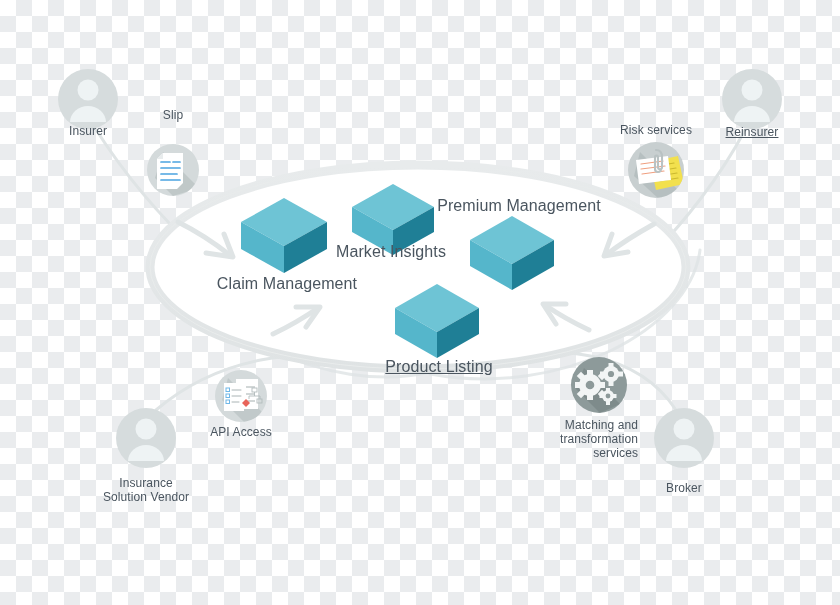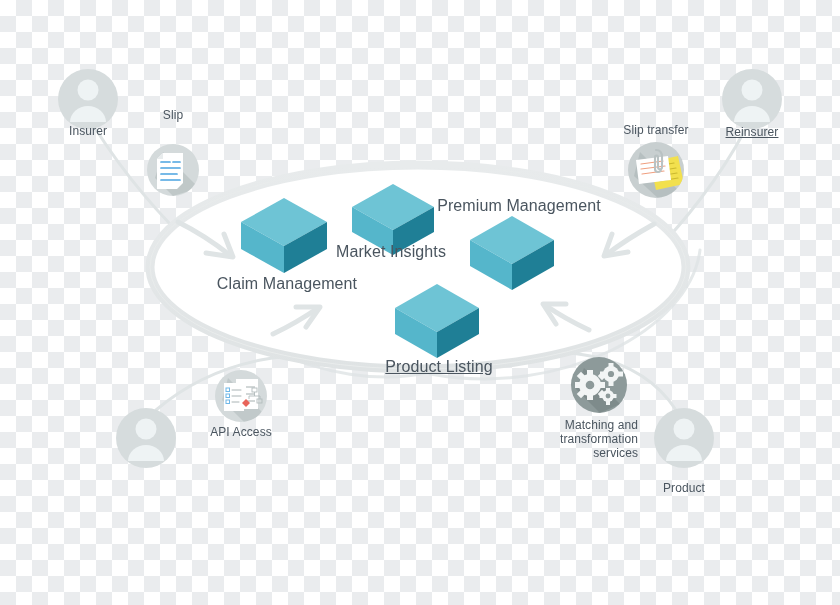--- a/index.html
+++ b/index.html
@@ -273,26 +273,28 @@
   <div class="lbl box-lbl" style="left:391px; top:245px; transform:translateX(-50%);">Market Insights</div>
 
   <div class="lbl box-lbl" style="left:519px; top:199px; transform:translateX(-50%);">Premium Management</div>
 
   <div class="lbl box-lbl" style="left:439px; top:360px; transform:translateX(-50%);text-decoration:underline;">Product Listing</div>
 
   <div class="lbl node-lbl" style="left:88px; top:124px; transform:translateX(-50%);">Insurer</div>
 
   <div class="lbl node-lbl" style="left:752px; top:125px; transform:translateX(-50%);text-decoration:underline;">Reinsurer</div>
 
-
-  <div class="lbl node-lbl" style="left:684px; top:481px; transform:translateX(-50%);">Product</div>
+  <div class="lbl node-lbl" style="left:146px; top:476px; transform:translateX(-50%);">Insurance
+Solution Vendor</div>
+
+  <div class="lbl node-lbl" style="left:684px; top:481px; transform:translateX(-50%);">Broker</div>
 
   <div class="lbl node-lbl" style="left:173px; top:108px; transform:translateX(-50%);">Slip</div>
 
-  <div class="lbl node-lbl" style="left:656px; top:123px; transform:translateX(-50%);">Slip transfer</div>
+  <div class="lbl node-lbl" style="left:656px; top:123px; transform:translateX(-50%);">Risk services</div>
 
   <div class="lbl node-lbl" style="left:241px; top:425px; transform:translateX(-50%);">API Access</div>
 
   <div class="lbl node-lbl" style="left:599px; top:418px; transform:translateX(-50%);text-align:right;">Matching and
 transformation
 services</div>
 
 </div>
 
 </body></html>

